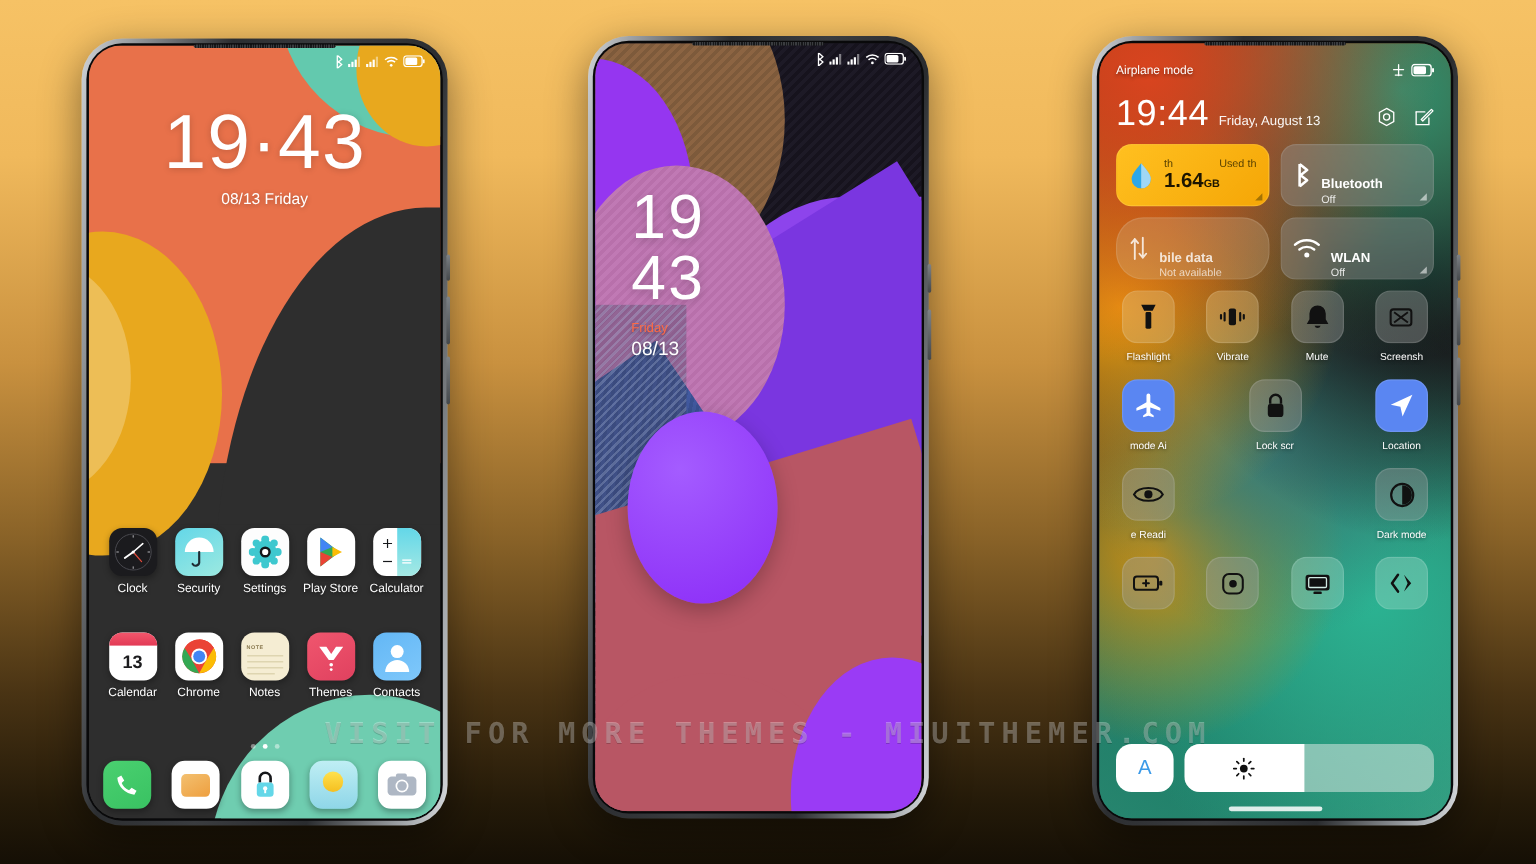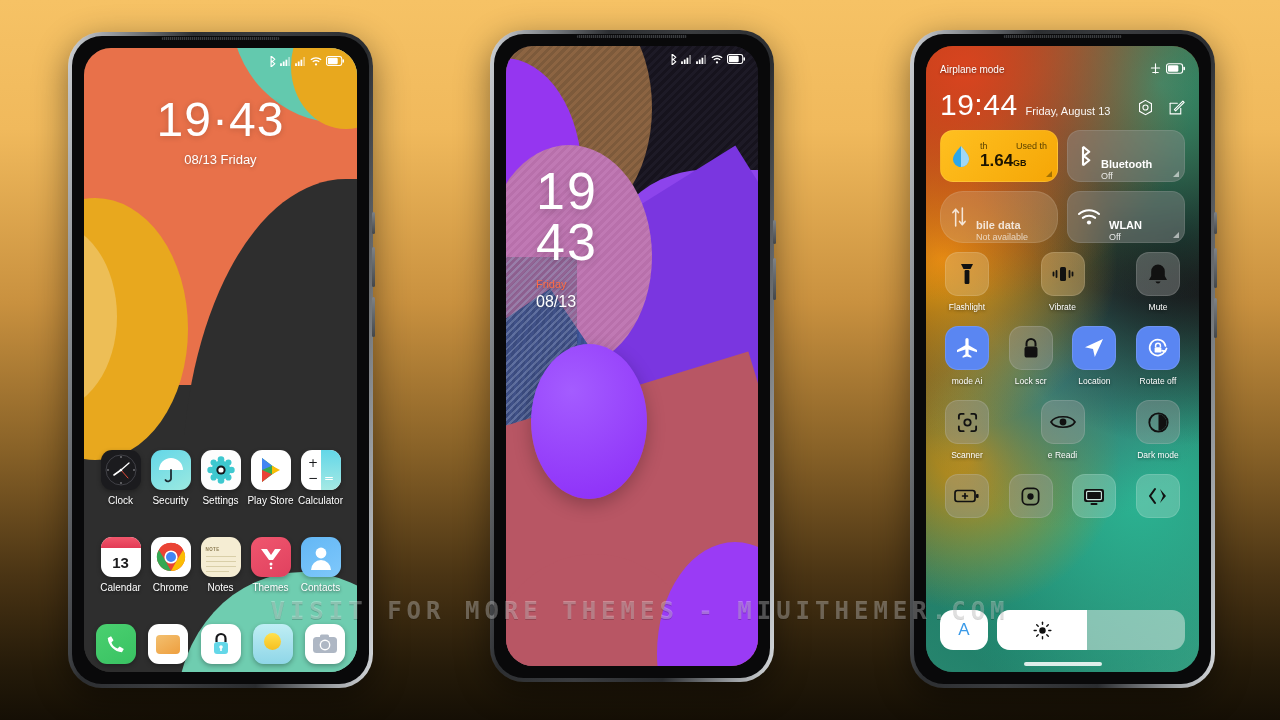--- a/index.html
+++ b/index.html
@@ -5,21 +5,21 @@
   * { margin:0; padding:0; box-sizing:border-box; }
   html,body { width:1280px; height:720px; overflow:hidden; }
   body {
     font-family:"Liberation Sans", sans-serif;
     background:linear-gradient(180deg,#f6c265 0%,#f0b95c 18%,#c9913f 42%,#8a6328 62%,#4a3414 80%,#241a09 93%,#150f05 100%);
     position:relative;
   }
 
   
   .phone { position:absolute; border-radius:34px; background:linear-gradient(100deg,#cfd2d6 0%,#8d9195 12%,#2c2e31 30%,#3a3c3f 50%,#2a2c2f 72%,#9a9ea2 90%,#d7dadd 100%); padding:4px; box-shadow:0 10px 34px rgba(0,0,0,.45); }
-  .phone .inner { width:100%; height:100%; border-radius:30px; background:#09090a; padding:12px; position:relative; }
+  .phone .inner { width:100%; height:100%; border-radius:30px; background:#09090a; padding:2px; position:relative; }
   .screen { width:100%; height:100%; border-radius:27px; overflow:hidden; position:relative; background:#111; }
   .earpiece { position:absolute; top:1px; left:50%; transform:translateX(-50%); width:40%; height:3px; border-radius:2px;
     background:repeating-linear-gradient(90deg,#3a3c3f 0 1px,#17181a 1px 2px); z-index:20; }
 
   #phone1 { left:68px; top:32px;  width:305px; height:656px; }
   #phone2 { left:490px; top:30px; width:284px; height:652px; }
   #phone3 { left:910px; top:30px; width:305px; height:658px; }
 
   
   .btn-side { position:absolute; right:-2px; width:3px; border-radius:2px; background:linear-gradient(180deg,#7e8286,#44474a); }
@@ -35,21 +35,21 @@
   .wp1 .teal   { position:absolute; right:-34%; top:-24%; width:80%; height:36%; border-radius:50%; background:#63c9ae; }
   .wp1 .amber  { position:absolute; right:-16%; top:-7%; width:40%; height:20%; border-radius:50%; background:#e8a81e; }
   .wp1 .blackblob { position:absolute; left:36%; top:21%; width:120%; height:82%; border-radius:50% 0 0 0 / 60% 0 0 0; background:#2e2e2e; }
   .wp1 .blackrect { position:absolute; left:0; top:62%; width:100%; height:38%; background:#2e2e2e; }
   .wp1 .goldbig { position:absolute; left:-30%; top:24%; width:68%; height:42%; border-radius:50%; background:#e8a81e; }
   .wp1 .goldlight { position:absolute; left:-36%; top:28%; width:48%; height:30%; border-radius:50%; background:#edbe56; }
   .wp1 .tealbot { position:absolute; right:-26%; bottom:-28%; width:92%; height:44%; border-radius:50%; background:#6fcdb0; }
   .wp1 .tealbot2 { position:absolute; left:34%; bottom:-22%; width:95%; height:32%; border-radius:50%; background:#6fcdb0; }
 
   .lock1 { position:absolute; top:48px; left:0; right:0; text-align:center; z-index:6; }
-  .lock1 .time { font-size:48px; font-weight:300; color:#fff; letter-spacing:1px; line-height:1; text-shadow:0 1px 6px rgba(0,0,0,.18); }
+  .lock1 .time { font-size:64px; font-weight:300; color:#fff; letter-spacing:1px; line-height:1; text-shadow:0 1px 6px rgba(0,0,0,.18); }
   .lock1 .date { font-size:13px; color:#fff; margin-top:8px; text-shadow:0 1px 4px rgba(0,0,0,.3); }
 
   
   .grid { position:absolute; left:0; right:0; z-index:8; display:flex; justify-content:space-between; padding:0 12px; }
   .appcell { width:49px; display:flex; flex-direction:column; align-items:center; gap:5px; }
   .appicon { width:40px; height:40px; border-radius:11px; position:relative; overflow:hidden;
      box-shadow:0 2px 5px rgba(0,0,0,.3); display:flex; align-items:center; justify-content:center; }
   .applabel { font-size:10px; color:#fff; text-shadow:0 1px 3px rgba(0,0,0,.6); white-space:nowrap; }
 
   .pagedots { position:absolute; left:0; right:0; display:flex; justify-content:center; gap:6px; z-index:8; }
@@ -552,20 +552,29 @@
             </div>
             <div class="tile">
               <div class="tsq t-off">
                 <svg width="20" height="23" viewBox="0 0 20 23">
                     <path d="M10 1.5 A6.8 6.8 0 0 1 16.8 8.3 V13 L19 17 H1 L3.2 13 V8.3 A6.8 6.8 0 0 1 10 1.5 Z" fill="#111"></path>
                     <path d="M7.5 18.5 A2.6 2.6 0 0 0 12.5 18.5 Z" fill="#111"></path>
                   </svg>
               </div>
               <div class="tlabel">Mute</div>
             </div>
+            <div class="tile">
+              <div class="tsq t-off">
+                <svg width="23" height="23" viewBox="0 0 24 24">
+                    <rect x="3" y="5" width="18" height="14" rx="2.4" fill="none" stroke="#111" stroke-width="1.8"></rect>
+                    <path d="M6 7.5 L18 16.5 M18 7.5 L6 16.5" stroke="#111" stroke-width="1.6"></path>
+                  </svg>
+              </div>
+              <div class="tlabel">Screensh</div>
+            </div>
           </div>
 
           <div class="tilerow">
             <div class="tile">
               <div class="tsq t-blue">
                 <svg width="24" height="24" viewBox="0 0 24 24">
                     <path d="M12 2 a1.6 1.6 0 0 1 1.6 1.6 V9.2 L22 14 v2.2 l-8.4-2.6 v4.6 l2.8 2 v1.6 L12 20.4 l-4.4 1.4 v-1.6 l2.8-2 v-4.6 L2 16.2 V14 l8.4-4.8 V3.6 A1.6 1.6 0 0 1 12 2 Z" fill="#fff"></path>
                   </svg>
               </div>
               <div class="tlabel" style="letter-spacing:0;">mode    Ai</div>
@@ -580,43 +589,23 @@
               <div class="tlabel">Lock scr</div>
             </div>
             <div class="tile">
               <div class="tsq t-blue">
                 <svg width="22" height="22" viewBox="0 0 22 22">
                     <path d="M20 2 L2 10.2 L10 12 L11.8 20 Z" fill="#fff"></path>
                   </svg>
               </div>
               <div class="tlabel">Location</div>
             </div>
-            <div class="tile">
-              <div class="tsq t-blue">
-                <svg width="24" height="24" viewBox="0 0 24 24">
-                    <path d="M19.5 10 a8 8 0 1 0 -.6 5" fill="none" stroke="#fff" stroke-width="1.7" stroke-linecap="round"></path>
-                    <path d="M16 14.6 L19.2 15.4 L20.6 12.4" fill="none" stroke="#fff" stroke-width="1.7" stroke-linecap="round"></path>
-                    <path d="M9.6 11.2 V9.6 a2.4 2.4 0 0 1 4.8 0 v1.6" fill="none" stroke="#fff" stroke-width="1.5"></path>
-                    <rect x="8.6" y="11.2" width="6.8" height="5.4" rx="1.2" fill="#fff"></rect>
-                  </svg>
-              </div>
-              <div class="tlabel">Rotate off</div>
-            </div>
           </div>
 
           <div class="tilerow">
-            <div class="tile">
-              <div class="tsq t-off">
-                <svg width="23" height="23" viewBox="0 0 24 24">
-                    <path d="M3 8 V5.2 A2.2 2.2 0 0 1 5.2 3 H8 M16 3 H18.8 A2.2 2.2 0 0 1 21 5.2 V8 M21 16 V18.8 A2.2 2.2 0 0 1 18.8 21 H16 M8 21 H5.2 A2.2 2.2 0 0 1 3 18.8 V16" fill="none" stroke="#111" stroke-width="1.9" stroke-linecap="round"></path>
-                    <circle cx="12" cy="12" r="3.3" fill="none" stroke="#111" stroke-width="1.9"></circle>
-                  </svg>
-              </div>
-              <div class="tlabel">Scanner</div>
-            </div>
             <div class="tile">
               <div class="tsq t-off">
                 <svg width="26" height="18" viewBox="0 0 26 18">
                     <path d="M1 9 C5 2 21 2 25 9 C21 16 5 16 1 9 Z" fill="none" stroke="#111" stroke-width="1.7"></path>
                     <circle cx="13" cy="9" r="3.4" fill="#111"></circle>
                   </svg>
               </div>
               <div class="tlabel" style="letter-spacing:0;">e    Readi</div>
             </div>
             <div class="tile">

